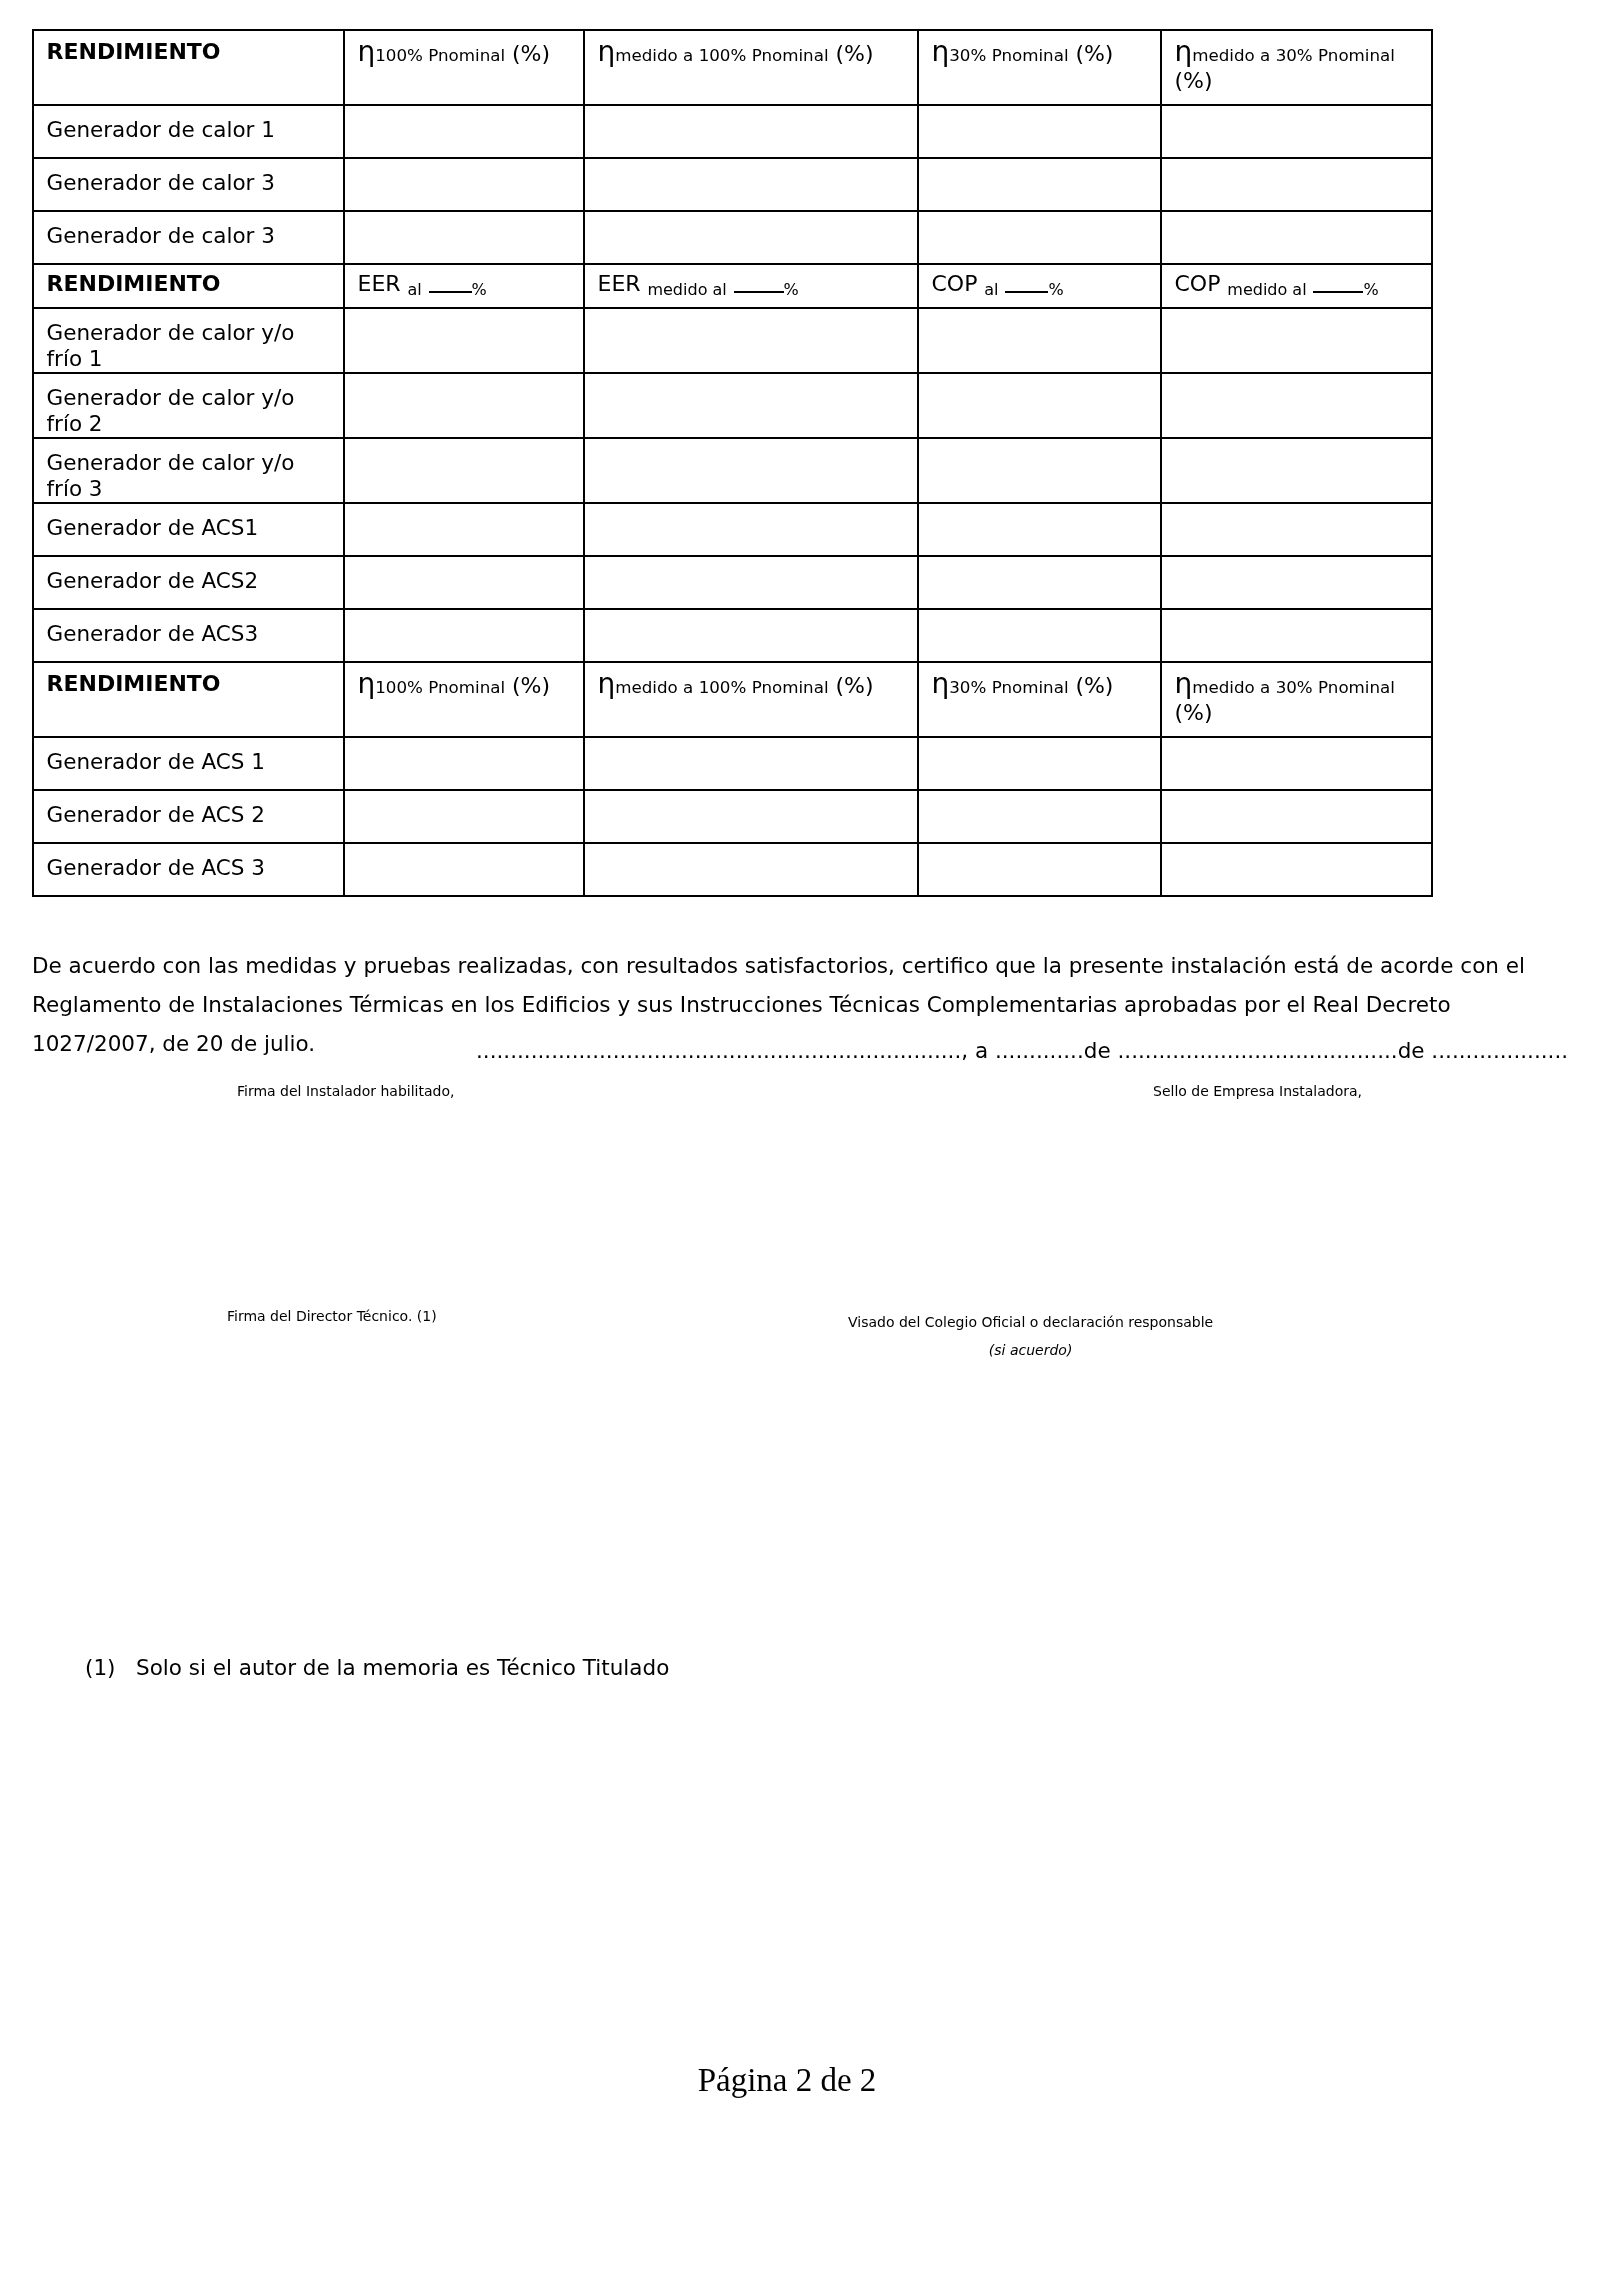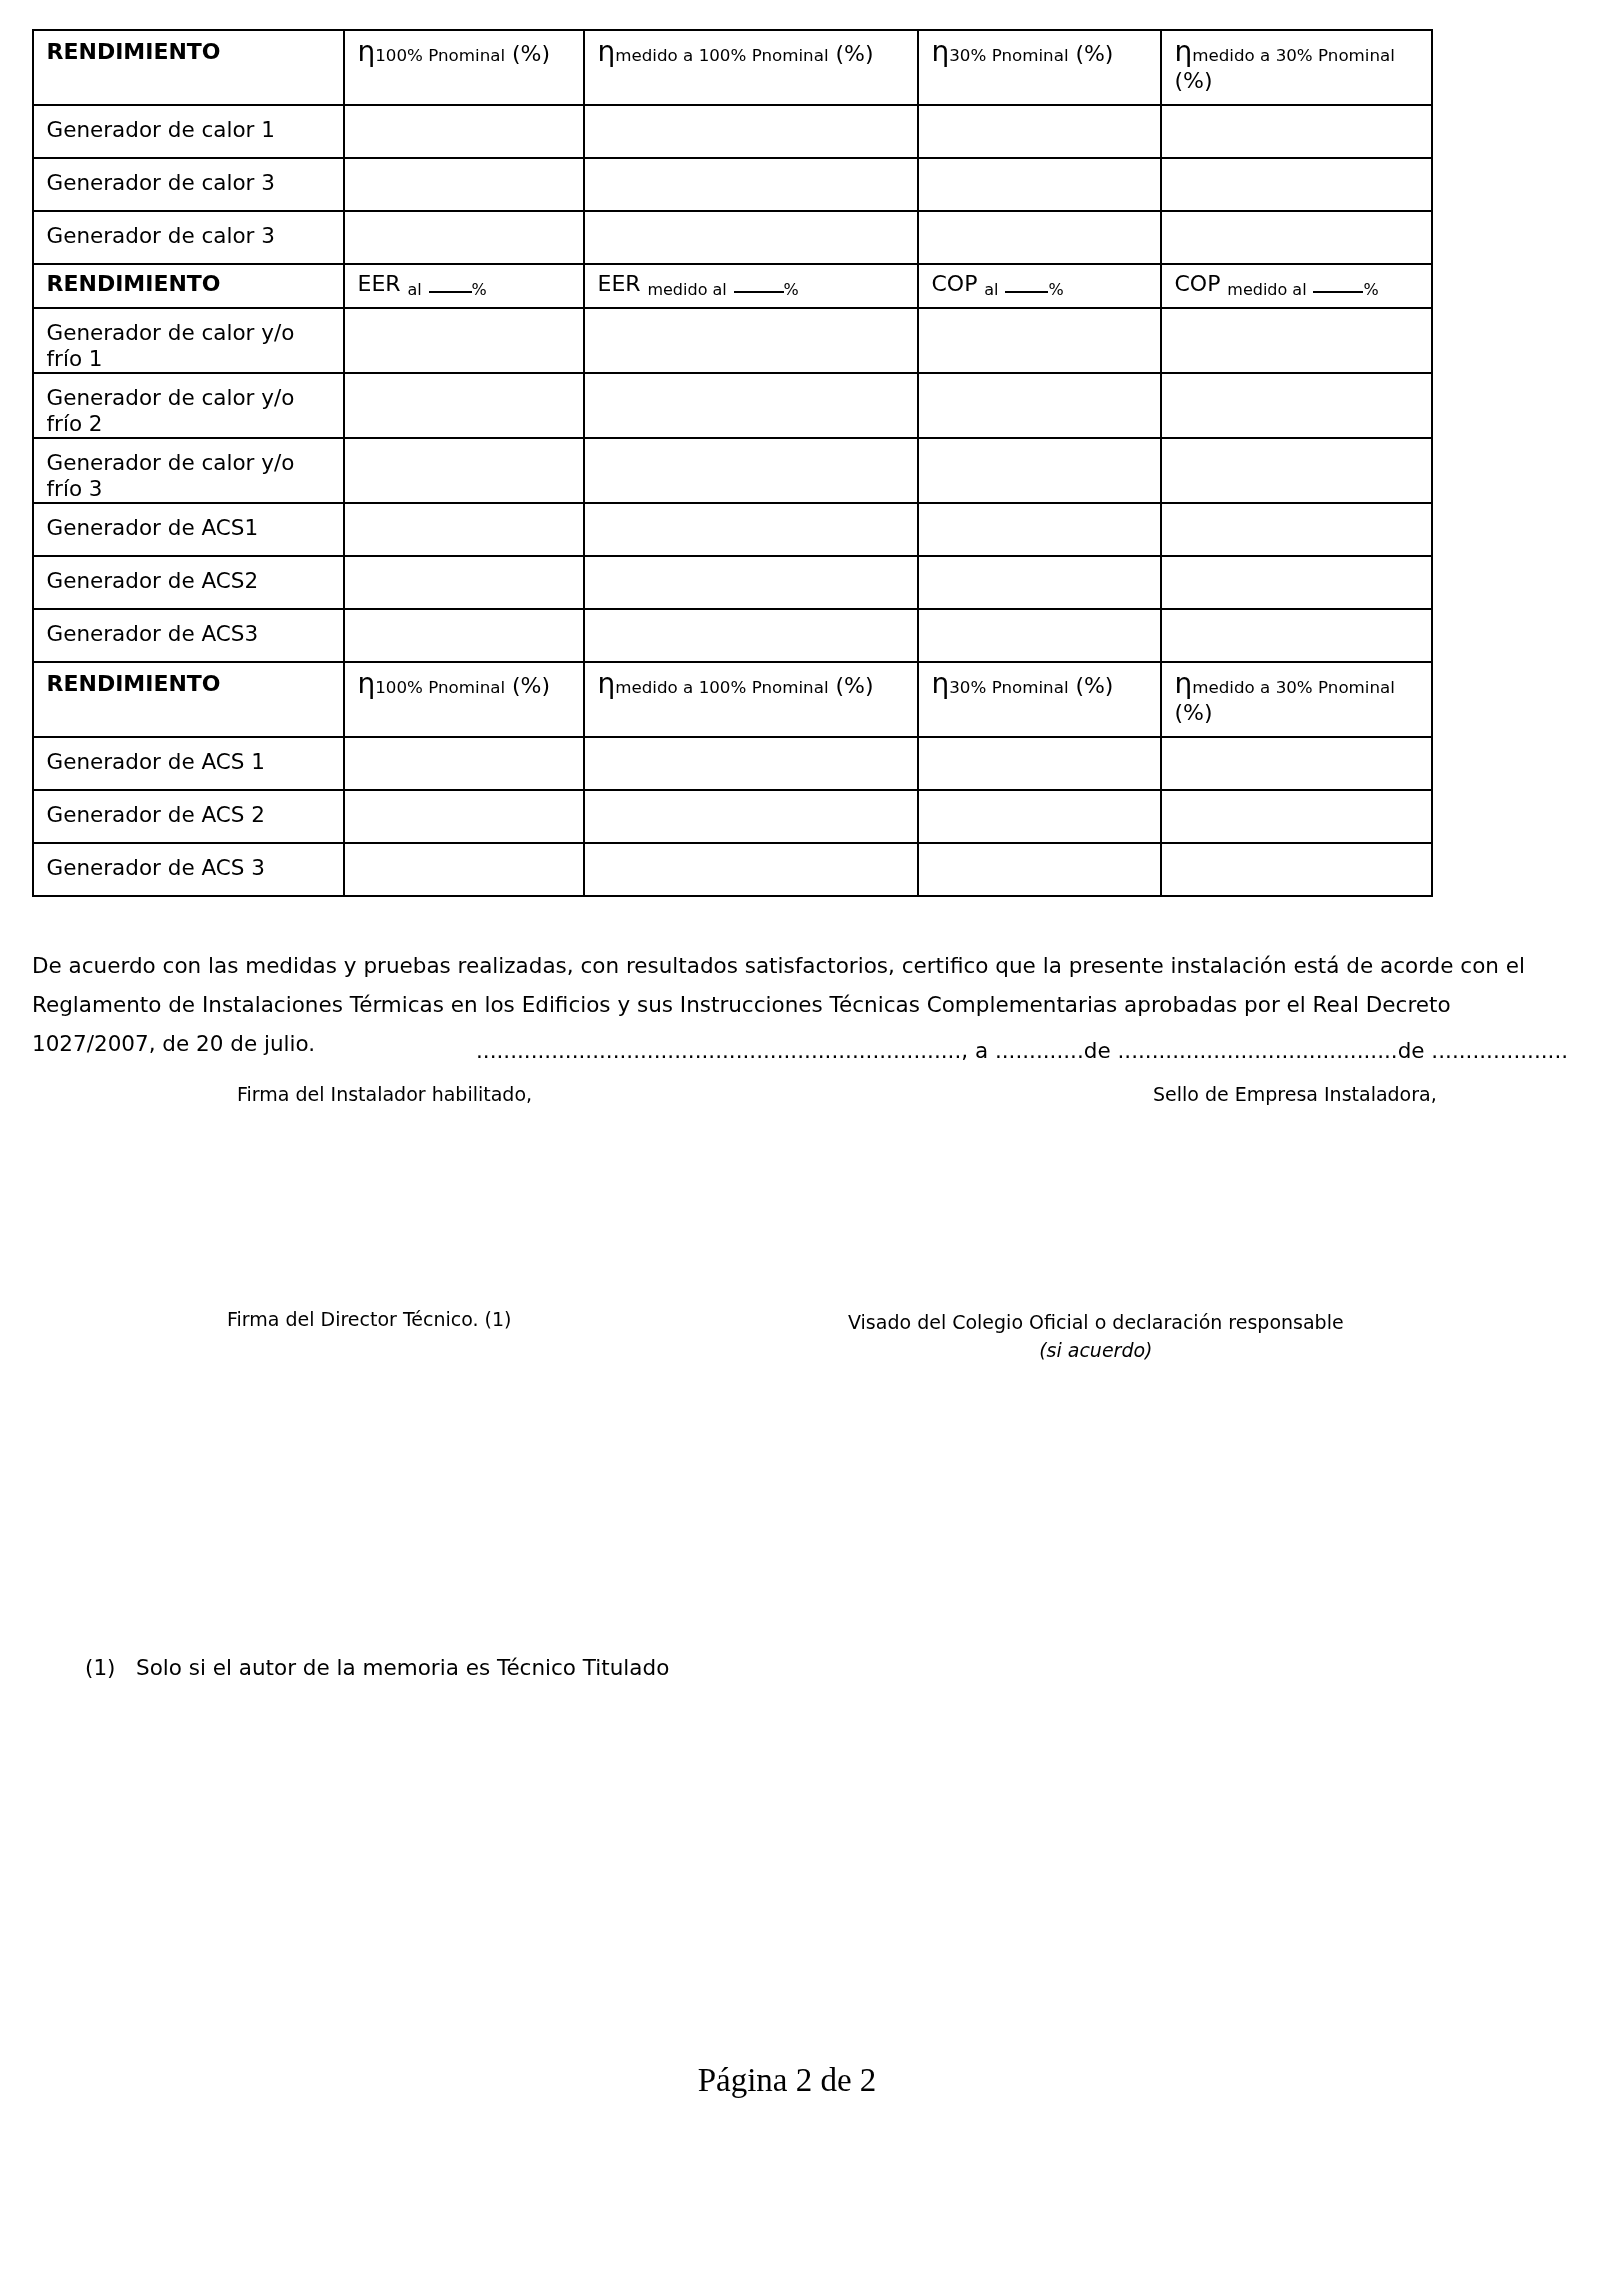--- a/index.html
+++ b/index.html
@@ -33,21 +33,21 @@
   .grid .blank { display: inline-block; border-bottom: 2.1px solid #000; height: 12.5px; vertical-align: baseline; position: relative; top: 2.8px;}
 
   .statement {
     position: absolute; left: 32px; top: 946px; width: 1527px;
     font-size: 21.5px; line-height: 39px;
   }
   .dateline {
     position: absolute; left: 476px; top: 1038px;
     font-size: 21.5px; letter-spacing: 0px;
   }
-  .sig { position: absolute; font-size: 19px; }
+  .sig { position: absolute; font-size: 14px; }
   .sig-instalador { left: 237px; top: 1083px; }
   .sig-sello { left: 1153px; top: 1083px; }
   .sig-director { left: 227px; top: 1308px; }
   .sig-visado { left: 848px; top: 1308px; text-align: center; line-height: 28px; }
   .sig-visado .italic { font-style: italic; display: block; }
   .footnote { position: absolute; left: 85px; top: 1655px; font-size: 21.5px; }
   .footnote .num { display: inline-block; width: 51px; }
   .page-number {
     position: absolute; left: 0; width: 1574px; top: 2062px; text-align: center;
     font-family: "Liberation Serif", "DejaVu Serif", serif; font-size: 33px;

